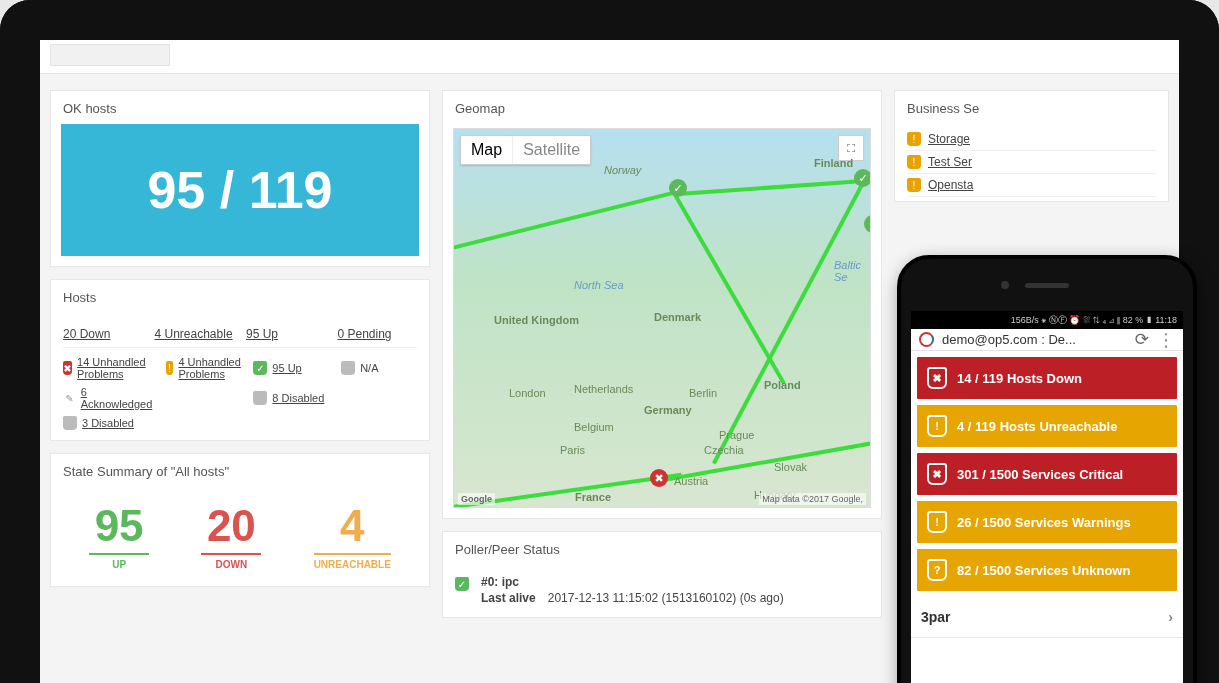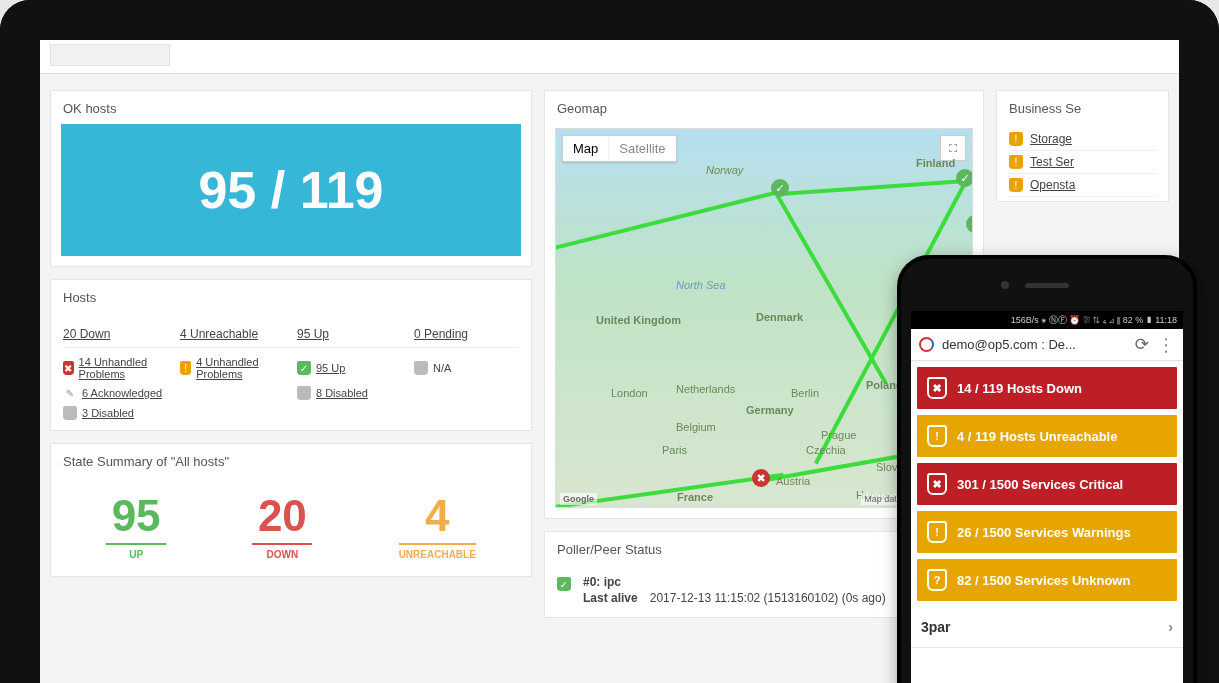--- a/index.html
+++ b/index.html
@@ -11,21 +11,21 @@
 .logo-op5 .o { color: #d33; }
 .logo-op5 .p5 { color: #2b6a99; }
 .logo-m { font-size: 10px; color: #2b6a99; margin-left: 1px; position: relative; top: -1px; }
 .nav { display: flex; gap: 22px; font-size: 14px; color: #444; }
 .nav a { text-decoration: none; color: #444; cursor: pointer; }
 .topbar-icons { margin-left: auto; display: flex; gap: 18px; color: #888; font-size: 14px; }
 .secondary-bar { height: 34px; background: #fff; border-bottom: 1px solid #e3e3e3; padding: 4px 10px; }
 .tab-placeholder { width: 120px; height: 22px; background: #f1f1f1; border: 1px solid #e3e3e3; }
 .content { padding: 16px 10px; display: flex; gap: 12px; }
 .col { display: flex; flex-direction: column; gap: 12px; }
-.col-left { width: 482px; }
+.col-left { width: 380px; }
 .col-mid { width: 440px; }
 .col-right { flex: 1; }
 .panel { background: #fff; border: 1px solid #e5e5e5; }
 .panel-title { font-size: 13px; color: #555; padding: 10px 12px 8px; }
 .okhosts-box { margin: 0 10px 10px; background: #37b7d8; color: #fff; font-size: 52px; font-weight: 700; text-align: center; padding: 36px 0; }
 .hosts-stats { padding: 8px 12px 10px; }
 .hosts-row { display: flex; gap: 12px; font-size: 12px; color: #444; border-bottom: 1px solid #eee; padding: 6px 0; }
 .hosts-row span { flex: 1; text-decoration: underline; cursor: pointer; }
 .hosts-grid { display: grid; grid-template-columns: repeat(4, 1fr); gap: 6px 12px; font-size: 11px; color: #444; padding-top: 8px; align-items: center; }
 .hosts-grid .cell { display: flex; align-items: center; gap: 5px; }
@@ -36,21 +36,21 @@
 .shield-g { background: #5cb85c; color: #fff; border-radius: 2px 2px 4px 4px; }
 .shield-grey { background: #bbb; color: #fff; border-radius: 2px 2px 4px 4px; }
 .ack { color: #999; }
 .state-summary { padding: 14px 12px; display: flex; justify-content: space-around; text-align: center; }
 .state-col .num { font-size: 44px; font-weight: 700; }
 .state-col .lbl { font-size: 10px; font-weight: 700; border-top: 2px solid; padding-top: 4px; margin-top: 2px; display: inline-block; min-width: 60px; }
 .s-up .num, .s-up .lbl { color: #5cb85c; border-color: #5cb85c; }
 .s-down .num, .s-down .lbl { color: #d9534f; border-color: #d9534f; }
 .s-unr .num, .s-unr .lbl { color: #f0ad4e; border-color: #f0ad4e; }
 .map-box { position: relative; margin: 4px 10px 10px; height: 380px; background: linear-gradient(180deg,#b6dff0 0%, #bfe3c6 40%, #d8e6d0 100%); border: 1px solid #ddd; overflow: hidden; }
-.map-controls { position: absolute; top: 6px; left: 6px; display: flex; background: #fff; border: 1px solid #ccc; border-radius: 2px; font-size: 13px; box-shadow: 0 1px 2px rgba(0,0,0,.15); }
+.map-controls { position: absolute; top: 6px; left: 6px; display: flex; background: #fff; border: 1px solid #ccc; border-radius: 2px; font-size: 16px; box-shadow: 0 1px 2px rgba(0,0,0,.15); }
 .map-controls div { padding: 5px 10px; cursor: pointer; }
 .map-controls div:last-child { color: #888; border-left: 1px solid #eee; }
 .map-full { position: absolute; top: 6px; right: 6px; width: 26px; height: 26px; background: #fff; border: 1px solid #ccc; display: flex; align-items: center; justify-content: center; font-size: 11px; color: #555; cursor: pointer; }
 .map-land { position: absolute; color: #6b8a5a; font-size: 11px; }
 .map-line { position: absolute; height: 4px; background: #3ddc3d; transform-origin: 0 50%; }
 .map-node { position: absolute; width: 18px; height: 18px; border-radius: 50% 50% 50% 50%; display: flex; align-items: center; justify-content: center; color: #fff; font-size: 11px; }
 .node-g { background: #5cb85c; }
 .node-r { background: #c33; }
 .map-attr { position: absolute; bottom: 2px; font-size: 9px; color: #666; background: rgba(255,255,255,.6); padding: 1px 3px; }
 .map-google { left: 4px; font-family: Arial; font-weight: bold; color: #666; }
@@ -59,21 +59,21 @@
 .poller-row { display: flex; gap: 12px; margin: 2px 0; }
 .poller-row b { font-weight: 700; }
 .bs-list { padding: 4px 12px; font-size: 12px; }
 .bs-item { display: flex; align-items: center; gap: 7px; padding: 4px 0; border-bottom: 1px solid #efefef; }
 .bs-item a { text-decoration: underline; color: #444; cursor: pointer; }
 .phone-frame { position: absolute; right: 22px; top: 255px; width: 300px; height: 560px; background: #111; border: 4px solid #000; border-radius: 32px; padding: 52px 10px 10px; box-shadow: 2px 6px 18px rgba(0,0,0,.4); z-index: 20; }
 .phone-speaker { position: absolute; top: 24px; left: 50%; transform: translateX(-50%); width: 44px; height: 5px; background: #333; border-radius: 3px; }
 .phone-cam { position: absolute; top: 22px; left: 50%; margin-left: -46px; width: 8px; height: 8px; background: #333; border-radius: 50%; }
 .phone-screen { background: #fff; height: 100%; overflow: hidden; display: flex; flex-direction: column; }
 .phone-status { background: #000; color: #ccc; font-size: 9px; height: 18px; display: flex; align-items: center; justify-content: flex-end; padding: 0 6px; gap: 4px; }
-.phone-urlbar { height: 32px; display: flex; align-items: center; padding: 0 8px; gap: 8px; border-bottom: 1px solid #e2e2e2; font-size: 13px; color: #333; }
+.phone-urlbar { height: 22px; display: flex; align-items: center; padding: 0 8px; gap: 8px; border-bottom: 1px solid #e2e2e2; font-size: 13px; color: #333; }
 .phone-o { width: 15px; height: 15px; border: 2px solid #c33; border-right-color: #2b6a99; border-radius: 50%; }
 .phone-list { padding: 6px 6px; display: flex; flex-direction: column; gap: 6px; }
 .phone-card { color: #fff; font-size: 13px; font-weight: 700; padding: 10px 10px; display: flex; align-items: center; gap: 10px; border-radius: 1px; }
 .c-red { background: #bd1f26; }
 .c-yellow { background: #e6a500; }
 .phone-shield { width: 20px; height: 22px; border: 2px solid #fff; border-radius: 3px 3px 6px 6px; display: flex; align-items: center; justify-content: center; font-size: 11px; }
 .phone-row { display: flex; align-items: center; justify-content: space-between; padding: 12px 10px; border-bottom: 1px solid #e6e6e6; font-size: 14px; font-weight: 700; color: #333; }
 .ref-icon { color: #666; font-size: 17px; cursor: pointer; }
 .dots-icon { color: #888; font-size: 18px; cursor: pointer; }
 .chev { color: #888; font-size: 14px; }

